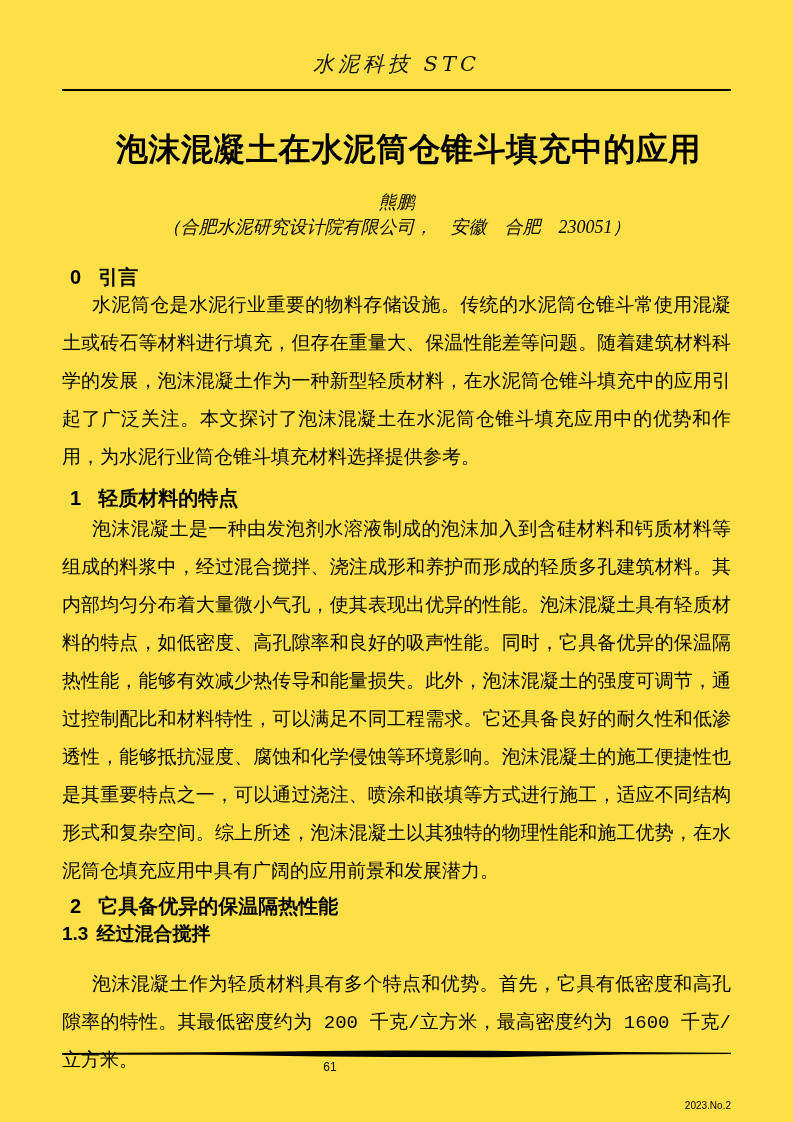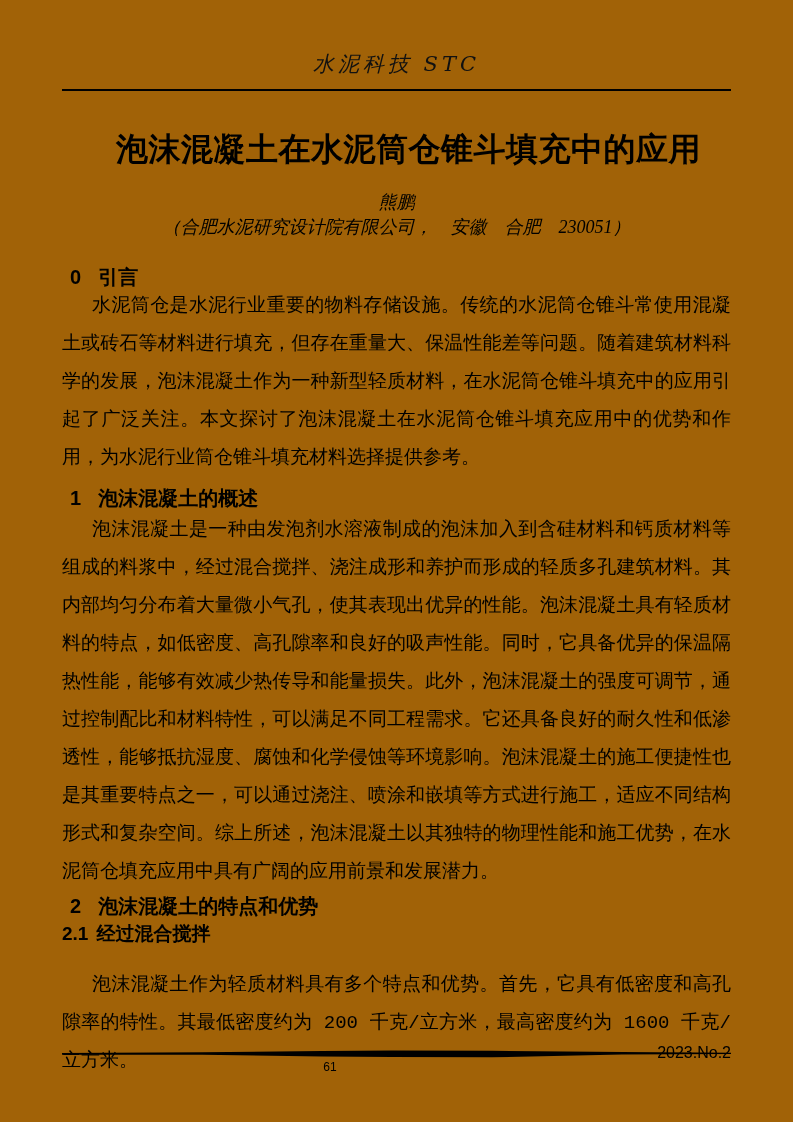--- a/index.html
+++ b/index.html
@@ -1,20 +1,20 @@
 <!DOCTYPE html>
 <html><head>
 <meta charset="utf-8">
 <style>
   html, body { margin: 0; padding: 0; background: #ffffff; }
   .page {
     position: relative;
     width: 793px;
     height: 1122px;
-    background: #a16207;
+    background: #fde047;
     color: #000000;
     overflow: hidden;
     font-family: "Liberation Serif", "DejaVu Serif", serif;
   }
   
   .masthead {
     position: absolute;
     top: 50px; left: 0; width: 100%;
     text-align: center;
     font-family: "DejaVu Serif", "Liberation Serif", serif;
@@ -104,23 +104,23 @@
   .footer-rule svg { display: block; width: 669px; height: 8px; }
   .footer-page-number {
     position: absolute;
     top: 1060px; left: 12px; width: 636px;
     text-align: center;
     font-family: Liberation Sans, sans-serif;
     font-size: 12px;
   }
   .footer-issue {
     position: absolute;
-    top: 1044px; right: 62px;
+    top: 1100px; right: 62px;
     font-family: "Liberation Sans", "DejaVu Sans", sans-serif;
-    font-size: 16px;
+    font-size: 10px;
   }
 </style>
 </head>
 <body>
 
 <div class="page">
 
   <div class="masthead">水泥科技 STC</div>
 
   <div class="masthead-rule"></div>
@@ -130,30 +130,30 @@
   <div class="author">熊鹏</div>
 
   <div class="affiliation">（合肥水泥研究设计院有限公司，　安徽　合肥　230051）</div>
 
   <h2 class="sec-heading" id="heading-s0">
     <span class="sec-num">0</span><span>引言</span>
   </h2>
   <p class="body-para" id="para-s0">水泥筒仓是水泥行业重要的物料存储设施。传统的水泥筒仓锥斗常使用混凝土或砖石等材料进行填充，但存在重量大、保温性能差等问题。随着建筑材料科学的发展，泡沫混凝土作为一种新型轻质材料，在水泥筒仓锥斗填充中的应用引起了广泛关注。本文探讨了泡沫混凝土在水泥筒仓锥斗填充应用中的优势和作用，为水泥行业筒仓锥斗填充材料选择提供参考。</p>
 
   <h2 class="sec-heading" id="heading-s1">
-    <span class="sec-num">1</span><span>泡沫混凝土的概述</span>
+    <span class="sec-num">1</span><span>轻质材料的特点</span>
   </h2>
   <p class="body-para" id="para-s1">泡沫混凝土是一种由发泡剂水溶液制成的泡沫加入到含硅材料和钙质材料等组成的料浆中，经过混合搅拌、浇注成形和养护而形成的轻质多孔建筑材料。其内部均匀分布着大量微小气孔，使其表现出优异的性能。泡沫混凝土具有轻质材料的特点，如低密度、高孔隙率和良好的吸声性能。同时，它具备优异的保温隔热性能，能够有效减少热传导和能量损失。此外，泡沫混凝土的强度可调节，通过控制配比和材料特性，可以满足不同工程需求。它还具备良好的耐久性和低渗透性，能够抵抗湿度、腐蚀和化学侵蚀等环境影响。泡沫混凝土的施工便捷性也是其重要特点之一，可以通过浇注、喷涂和嵌填等方式进行施工，适应不同结构形式和复杂空间。综上所述，泡沫混凝土以其独特的物理性能和施工优势，在水泥筒仓填充应用中具有广阔的应用前景和发展潜力。</p>
 
   <h2 class="sec-heading" id="heading-s2">
-    <span class="sec-num">2</span><span>泡沫混凝土的特点和优势</span>
+    <span class="sec-num">2</span><span>它具备优异的保温隔热性能</span>
   </h2>
 
   <h3 class="subsec-heading" id="heading-s21">
-    <span class="sec-num">2.1</span><span>经过混合搅拌</span>
+    <span class="sec-num">1.3</span><span>经过混合搅拌</span>
   </h3>
   <p class="body-para" id="para-s21">泡沫混凝土作为轻质材料具有多个特点和优势。首先，它具有低密度和高孔隙率的特性。其最低密度约为 200 千克/立方米，最高密度约为 1600 千克/立方米。</p>
 
   <div class="footer-rule">
     <svg viewBox="0 0 669 8" preserveAspectRatio="none">
       <polygon fill="#000000" points="0,3.1 140,2.3 260,1.1 330,0.5 430,0.8 560,1.9 669,2.7 669,3.9 560,4.6 430,7.3 330,7.1 260,6.4 140,4.7 0,4.7"></polygon>
     </svg>
   </div>
 
   <div class="footer-page-number">61</div>

